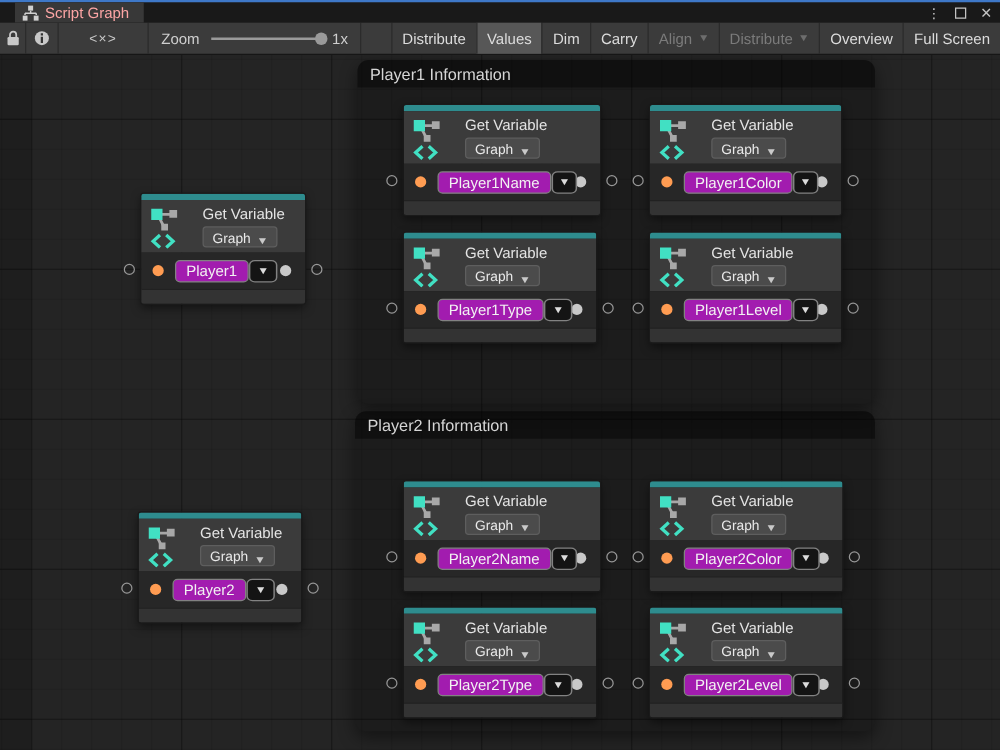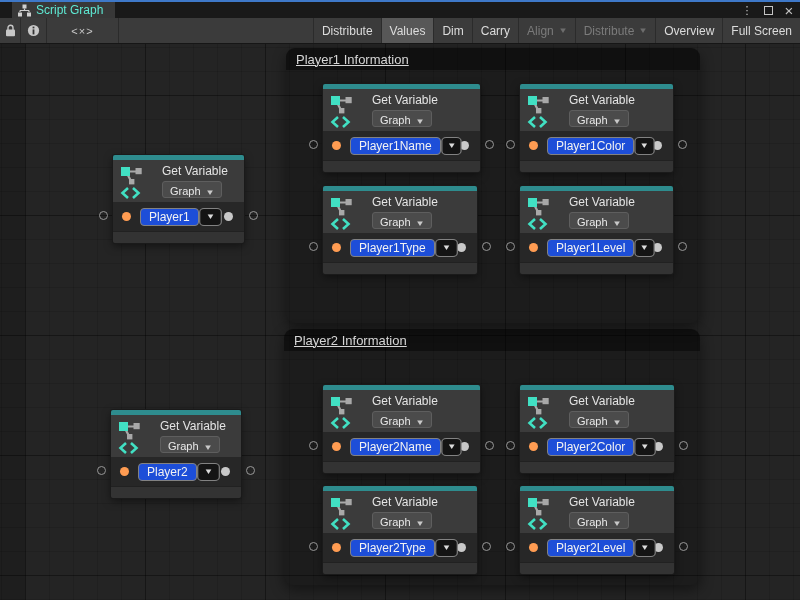--- a/index.html
+++ b/index.html
@@ -4,21 +4,21 @@
 <style>
   html,body{margin:0;padding:0;width:800px;height:600px;overflow:hidden;
     font-family:"Liberation Sans","DejaVu Sans",sans-serif;background:#232323;
     -webkit-font-smoothing:antialiased;}
   *{box-sizing:border-box;user-select:none;}
 
   
   #topline{height:2px;background:#3e78c8;}
   #tabbar{height:16px;background:#191919;display:flex;align-items:stretch;position:relative;}
   .tab{margin-left:12px;background:#383838;display:flex;align-items:center;gap:5px;
-       padding:0 12px 0 6px;font-size:12px;color:#5eead4;}
+       padding:0 12px 0 6px;font-size:12px;color:#fca5a5;}
   .winctrl{position:absolute;right:4px;top:0;height:16px;display:flex;align-items:center;gap:7px;color:#c4c4c4;}
   .winctrl .wc{display:flex;align-items:center;justify-content:center;width:14px;height:14px;cursor:default;}
   .wc-kebab{font-size:11px;letter-spacing:0;}
   .wc-max{width:9px;height:9px;border:1.5px solid #c4c4c4;}
   .wc-close{font-size:15px;line-height:9px;}
 
   
   #toolbar{height:26px;background:#3b3b3b;border-bottom:1px solid #161616;display:flex;align-items:stretch;}
   .tseg{display:flex;align-items:center;justify-content:center;border-right:1px solid #2b2b2b;}
   .seg-lock{width:21px;} .seg-info{width:26px;} .seg-code{width:72px;color:#c9c9c9;font-size:11px;letter-spacing:1px;}
@@ -42,42 +42,42 @@
       linear-gradient(to bottom, rgba(0,0,0,0.30) 1px, transparent 1px);
     background-size:24px 24px,24px 24px,120px 120px,120px 120px;
     background-position:1px 3px,1px 3px,25px 51px,25px 51px;
     overflow:hidden;}
   #edge-shade{position:absolute;left:0;top:0;width:25px;height:100%;background:rgba(0,0,0,0.16);}
 
   
   .group{position:absolute;border-radius:9px;background:rgba(0,0,0,0.22);
          box-shadow:0 5px 14px rgba(0,0,0,0.45);z-index:1;}
   .group-header{height:22px;background:rgba(0,0,0,0.42);border-radius:9px 9px 0 0;
-         display:flex;align-items:center;padding:0 10px;font-size:13px;color:#d6d6d6;text-decoration:underline;}
+         display:flex;align-items:center;padding:0 10px;font-size:13px;color:#d6d6d6;}
 
   
   .node-wrap{position:absolute;z-index:2;height:88px;}
   .outer-port{position:absolute;top:56px;width:9px;height:9px;border:1px solid #989898;border-radius:50%;}
   .outer-port.left{left:4px;} .outer-port.right{right:4px;}
   .node{position:absolute;left:18px;top:0;border-radius:2px;overflow:hidden;
         box-shadow:0 0 0 1px #1a1a1a,0 3px 8px rgba(0,0,0,0.5);}
   .stripe{height:5px;background:#2e8c8e;}
   .n-header{display:flex;align-items:flex-start;gap:18px;background:#3b3b3b;height:42px;padding:4px 6px 0 7px;}
   .n-icon{flex:0 0 auto;margin-top:1px;}
   .n-col{display:flex;flex-direction:column;align-items:flex-start;}
   .n-title{font-size:12px;color:#e4e4e4;line-height:14px;margin-bottom:3px;white-space:nowrap;}
   .graph-btn{display:inline-flex;align-items:flex-end;height:17px;padding:0 7px;background:#4b4b4b;
         border:1px solid #5e5e5e;border-radius:3px;font-size:11px;color:#e9e9e9;}
   .graph-btn .caret{font-size:8px;margin-left:5px;color:#c9c9c9;}
   .n-body{display:flex;align-items:center;height:29px;background:#272727;padding:0 9px;}
   .port{width:9px;height:9px;border-radius:50%;flex:0 0 auto;}
   .port.orange{background:#ff9c52;}
   .port.gray{background:#c9c9c9;margin-left:auto;margin-right:2px;}
   .var-select{height:18px;display:flex;align-items:center;padding:0 8px;margin-left:9px;
-        background:#1d4ed8;border:1px solid #828282;border-radius:4px;font-size:12px;color:#f2f2f2;white-space:nowrap;}
+        background:#a21caf;border:1px solid #828282;border-radius:4px;font-size:12px;color:#f2f2f2;white-space:nowrap;}
   .var-arrow{height:18px;width:19px;display:flex;align-items:center;justify-content:center;margin-left:2px;
         background:#141414;border:1px solid #828282;border-radius:4px;font-size:8px;color:#dcdcdc;}
   .n-footer{height:12px;background:#333333;border-top:1px solid #212121;}
 </style>
 </head>
 <body>
 
 <div id="topline"></div>
 <div id="tabbar">
   <div class="tab">
@@ -108,20 +108,27 @@
   <div class="tseg seg-info">
     <svg width="13" height="13" viewBox="0 0 13 13">
       <circle cx="6.5" cy="6.5" r="5.6" fill="#c8c8c8"></circle>
       <rect x="5.6" y="2.6" width="1.8" height="1.8" fill="#333"></rect>
       <rect x="5.6" y="5.4" width="1.8" height="5" fill="#333"></rect>
     </svg>
   </div>
   <div class="tseg seg-code">
     <span>&lt;×&gt;</span>
   </div>
+  <div class="tseg seg-zoom">
+    <span>Zoom</span>
+    <span class="ztrack">
+      <span class="zthumb"></span>
+    </span>
+    <span>1x</span>
+  </div>
   <div id="tb-right">
       <div class="tbtn">
     <span class="lbl">Distribute</span>
   </div>
       <div class="tbtn active">
     <span class="lbl">Values</span>
   </div>
       <div class="tbtn">
     <span class="lbl">Dim</span>
   </div>

